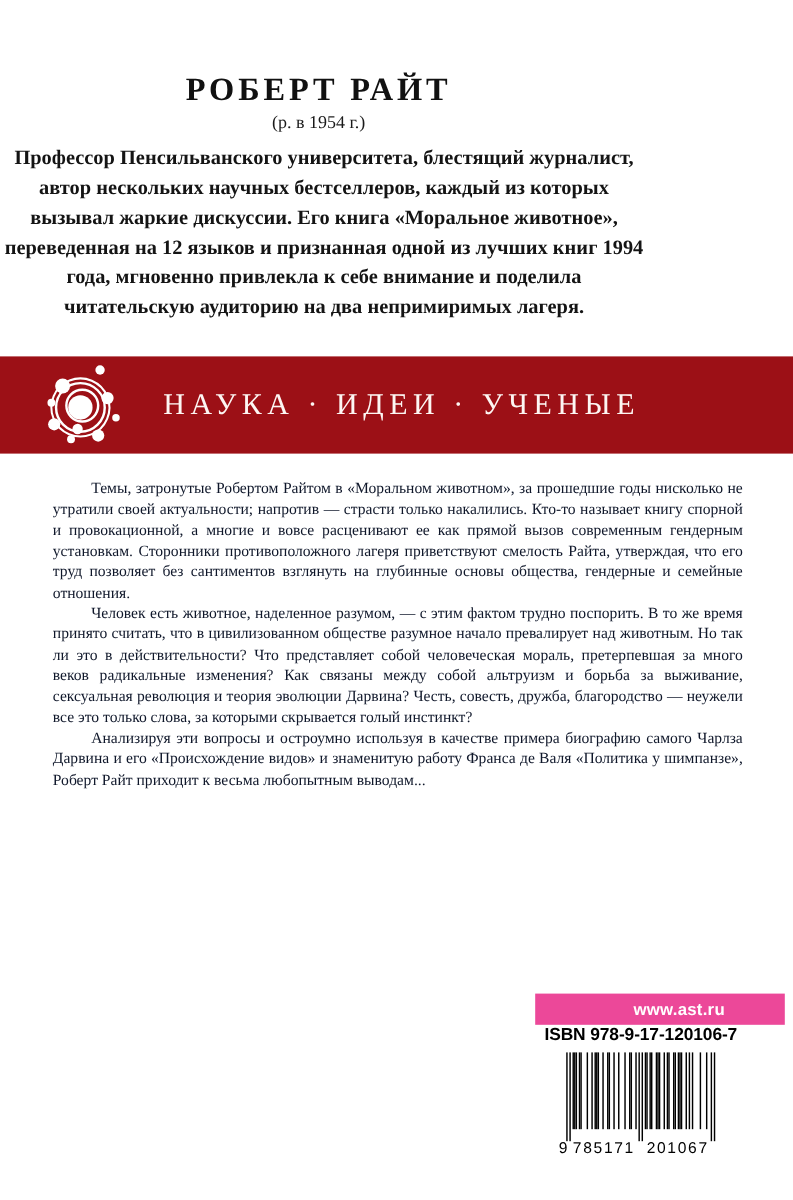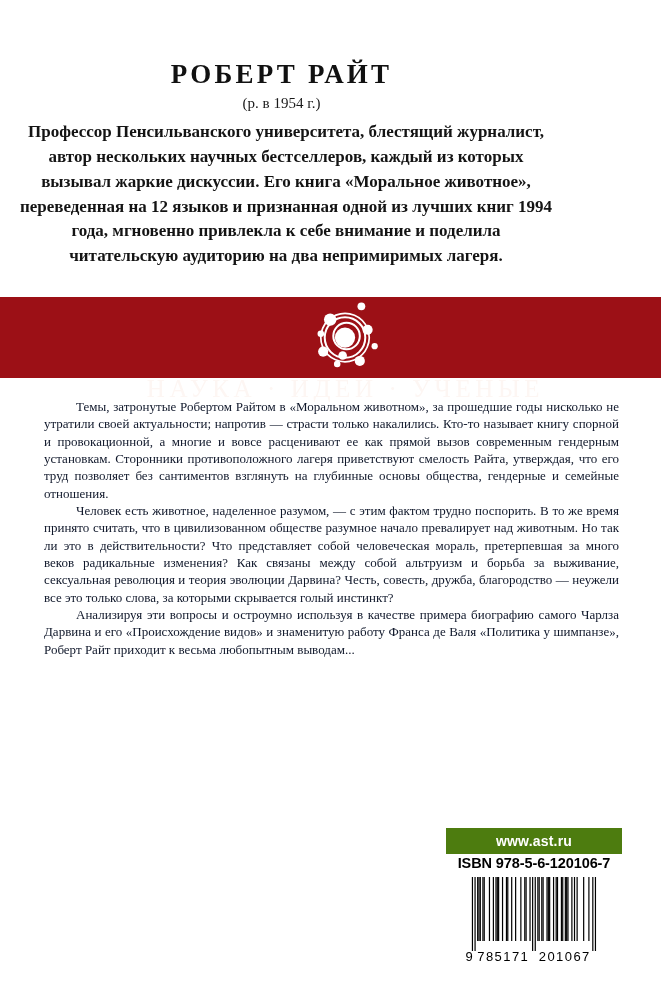--- a/index.html
+++ b/index.html
@@ -12,21 +12,21 @@
     height: 1000px;
     position: relative;
     overflow: hidden;
     font-family: "Liberation Serif", "DejaVu Serif", serif;
     color: #111111;
   }
 
   
   .author-block {
     position: absolute;
-    left: 16px;
+    left: 0;
     top: 60px;
     width: 531px;
     text-align: center;
   }
   .author-name {
     font-family: "Liberation Serif", "DejaVu Serif", serif;
     font-size: 27px;
     font-weight: 700;
     letter-spacing: 3.2px;
     color: #111111;
@@ -55,21 +55,20 @@
   
   .series-banner {
     position: absolute;
     left: 0;
     top: 297px;
     width: 661px;
     height: 81px;
     background: #9c1016;
     display: flex;
     align-items: center;
-    flex-direction: column;
   }
   .series-logo {
     width: 78px;
     height: 78px;
     margin-left: 28px;
     flex: 0 0 auto;
     display: block;
   }
   .series-title {
     font-family: "Liberation Serif", "DejaVu Serif", serif;
@@ -101,26 +100,27 @@
   }
 
   
   .barcode-block {
     position: absolute;
     left: 446px;
     top: 828px;
     width: 176px;
   }
   .site-bar {
-    background: #4d7c0f;
+    background: #ec4899;
     height: 26px;
     width: 176px;
     display: flex;
     align-items: center;
     justify-content: center;
+    padding-left: 32px;
   }
   .site-bar span {
     font-family: "Liberation Sans", "DejaVu Sans", sans-serif;
     font-size: 14px;
     font-weight: 700;
     color: #ffffff;
     letter-spacing: 0.2px;
   }
   .isbn-text {
     font-family: "Liberation Sans", "DejaVu Sans", sans-serif;
@@ -174,21 +174,21 @@
 <div class="blurb">
   <p>Темы, затронутые Робертом Райтом в «Моральном животном», за прошедшие годы нисколько не утратили своей актуальности; напротив — страсти только накалились. Кто-то называет книгу спорной и провокационной, а многие и вовсе расценивают ее как прямой вызов современным гендерным установкам. Сторонники противоположного лагеря приветствуют смелость Райта, утверждая, что его труд позволяет без сантиментов взглянуть на глубинные основы общества, гендерные и семейные отношения.</p>
   <p>Человек есть животное, наделенное разумом, — с этим фактом трудно поспорить. В то же время принято считать, что в цивилизованном обществе разумное начало превалирует над животным. Но так ли это в действительности? Что представляет собой человеческая мораль, претерпевшая за много веков радикальные изменения? Как связаны между собой альтруизм и борьба за выживание, сексуальная революция и теория эволюции Дарвина? Честь, совесть, дружба, благородство — неужели все это только слова, за которыми скрывается голый инстинкт?</p>
   <p>Анализируя эти вопросы и остроумно используя в качестве примера биографию самого Чарлза Дарвина и его «Происхождение видов» и знаменитую работу Франса де Валя «Политика у шимпанзе», Роберт Райт приходит к весьма любопытным выводам...</p>
 </div>
 
 <div class="barcode-block">
   <div class="site-bar">
     <span>www.ast.ru</span>
   </div>
-  <div class="isbn-text">ISBN 978-5-6-120106-7</div>
+  <div class="isbn-text">ISBN 978-9-17-120106-7</div>
   <div class="barcode-wrap">
     <svg class="barcode-svg" width="140" height="94" viewBox="0 0 140 94" aria-hidden="true">
       <rect x="0" y="0" width="140" height="94" fill="#ffffff"></rect>
       <g fill="#000000" id="bars">
           <rect x="7.85" y="4" width="1.20" height="74"></rect>
           <rect x="10.47" y="4" width="1.20" height="74"></rect>
           <rect x="13.08" y="4" width="1.20" height="64"></rect>
           <rect x="14.39" y="4" width="1.20" height="64"></rect>
           <rect x="15.70" y="4" width="1.20" height="64"></rect>
           <rect x="18.32" y="4" width="1.20" height="64"></rect>

